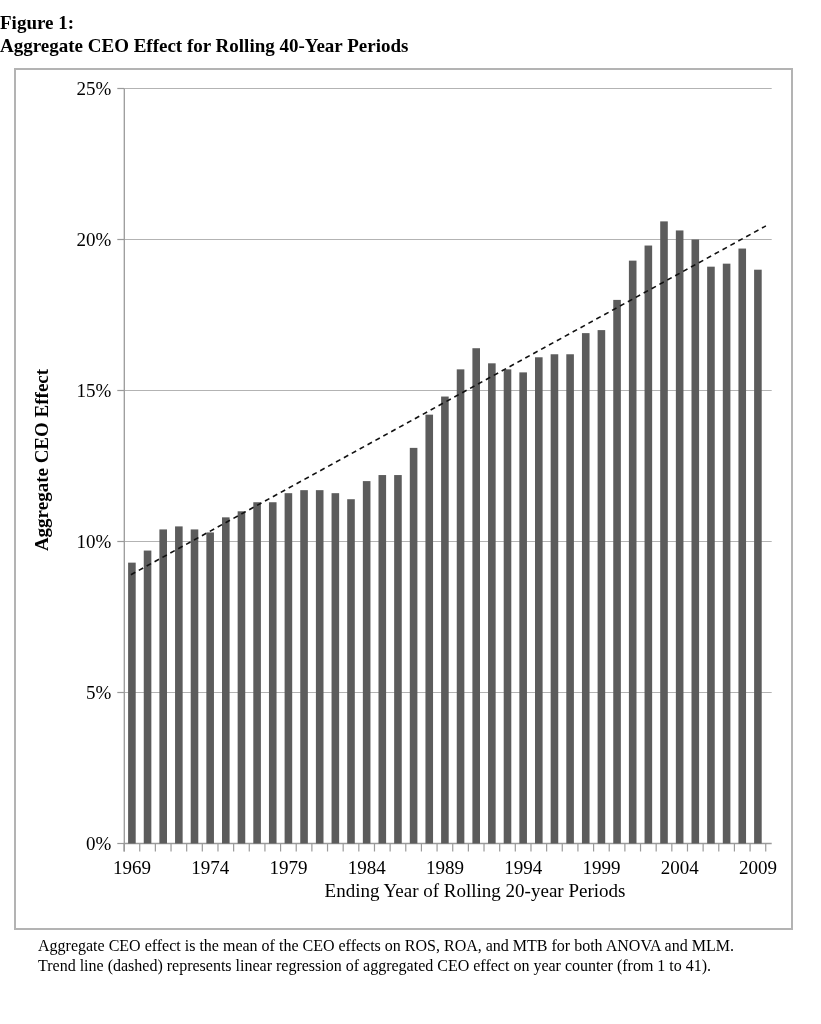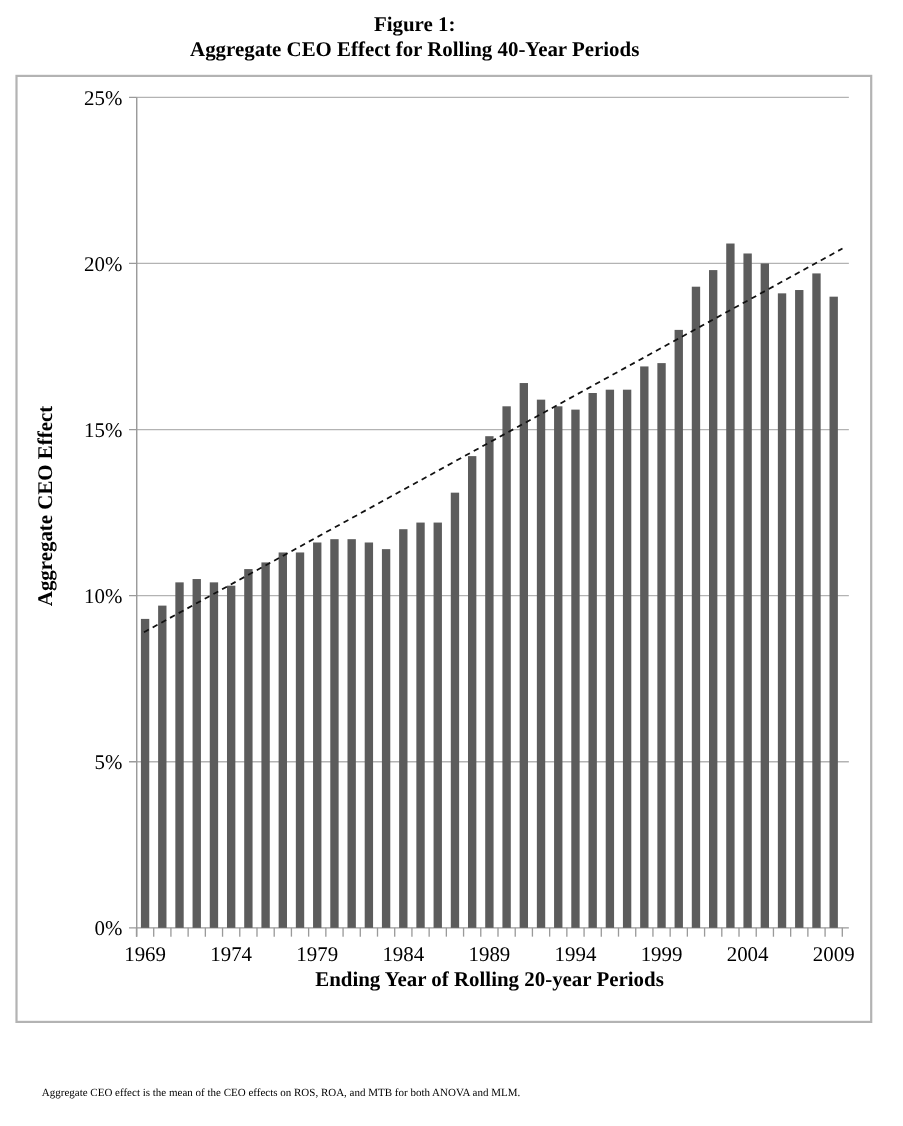--- a/index.html
+++ b/index.html
@@ -1,40 +1,40 @@
 <!DOCTYPE html>
 <html><head>
 <meta charset="utf-8">
 <style>
   html, body { margin:0; padding:0; background:#ffffff; }
   body {
     width:821px; height:1024px; position:relative; overflow:hidden;
     font-family:"Liberation Serif","DejaVu Serif",serif; color:#000;
   }
   .fig-title {
-    position:absolute; top:11px; left:0; width:754px; text-align:center;
+    position:absolute; top:11px; left:0; width:754px; text-align:left;
     font-weight:bold; font-size:19px; line-height:23px;
   }
   .chart-box {
     position:absolute; left:14px; top:68px; width:779px; height:862px;
     border:2px solid #b3b3b3; box-sizing:border-box; background:#ffffff;
   }
   #chart-svg { position:absolute; left:0; top:0; }
   #chart-svg text { font-family:"Liberation Serif","DejaVu Serif",serif; fill:#000000; }
   .y-title {
     position:absolute; left:26px; top:390px; transform:translate(-50%,-50%) rotate(-90deg);
     font-weight:bold; font-size:19px; white-space:nowrap;
   }
   .x-title {
-    position:absolute; left:429px; top:810px; transform:translateX(-50%);
-    font-weight:bold; font-size:19px; white-space:nowrap;
+    position:absolute; left:459px; top:810px; transform:translateX(-50%);
+    font-weight:normal; font-size:19px; white-space:nowrap;
   }
   .footnote {
     position:absolute; left:38px; top:936px; width:762px;
-    font-size:10px; line-height:19.5px;margin-top:48px;
+    font-size:16px; line-height:19.5px;
   }
 </style>
 </head>
 <body>
 
 <div class="fig-title">
   <div>Figure 1:</div>
   <div>Aggregate CEO Effect for Rolling 40-Year Periods</div>
 </div>
 
@@ -152,13 +152,14 @@
       <text x="663.65" y="803.5" text-anchor="middle" font-size="19">2004</text>
       <text x="741.90" y="803.5" text-anchor="middle" font-size="19">2009</text>
       <line x1="114.9" y1="504.72" x2="749.90" y2="155.91" stroke="#111111" stroke-width="1.6" stroke-dasharray="5 4"></line>
     </svg>
   <div class="y-title">Aggregate CEO Effect</div>
   <div class="x-title">Ending Year of Rolling 20-year Periods</div>
 </div>
 
 <div class="footnote">
   <div>Aggregate CEO effect is the mean of the CEO effects on ROS, ROA, and MTB for both ANOVA and MLM.</div>
+  <div>Trend line (dashed) represents linear regression of aggregated CEO effect on year counter (from 1 to 41).</div>
 </div>
 
 </body></html>

